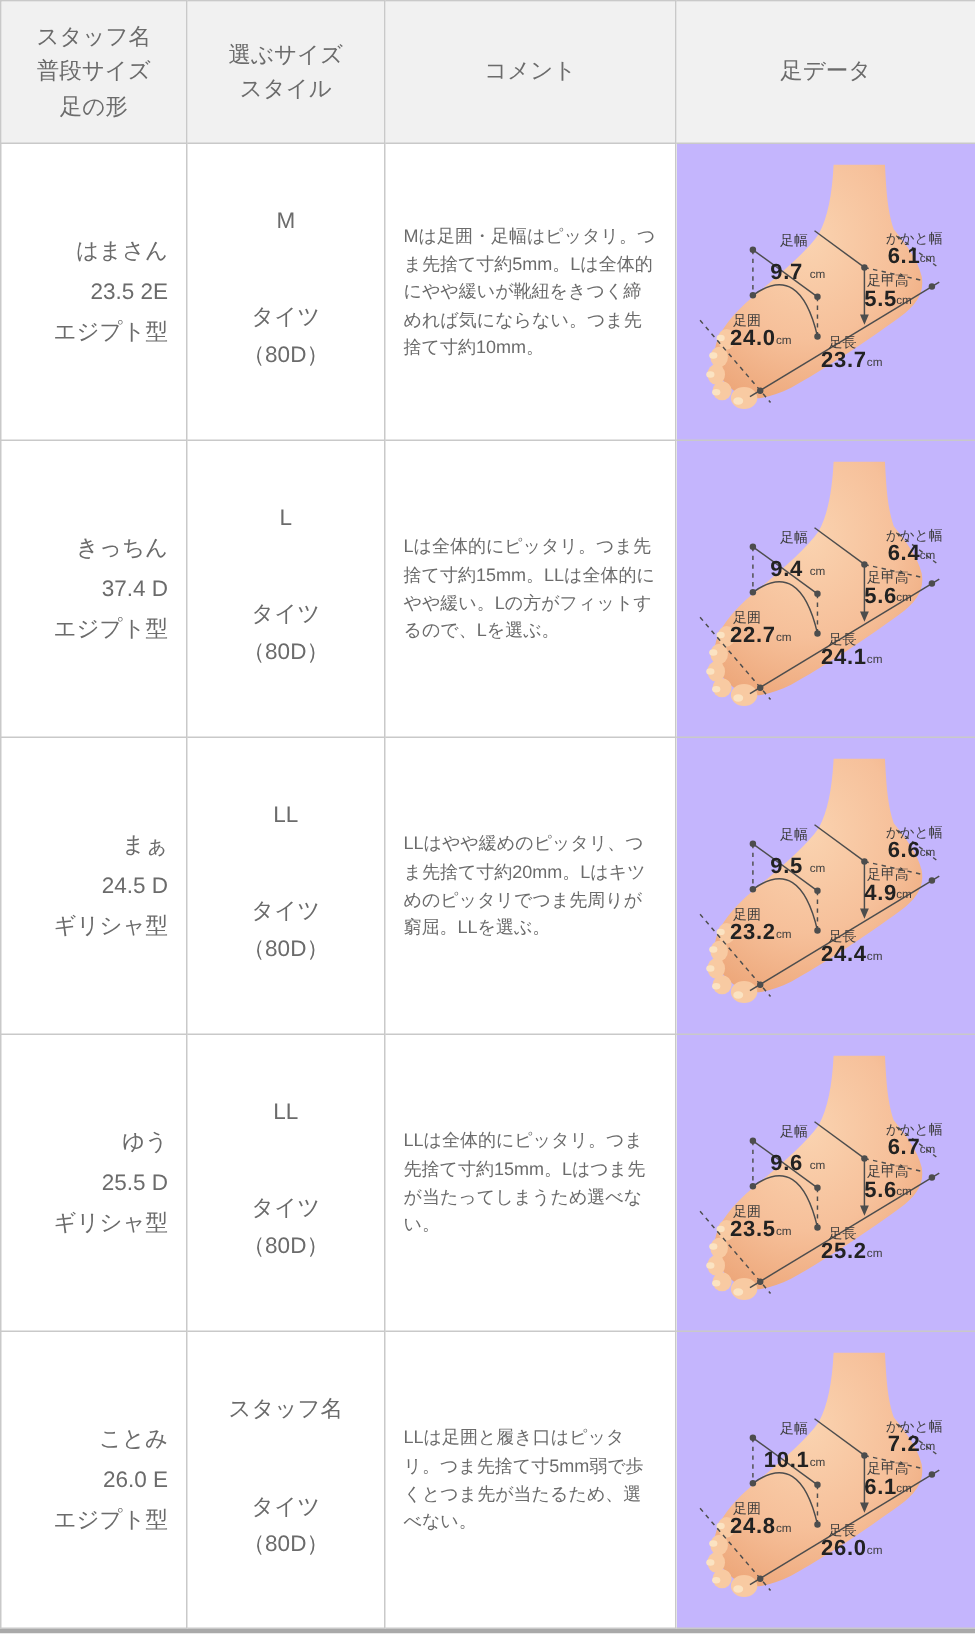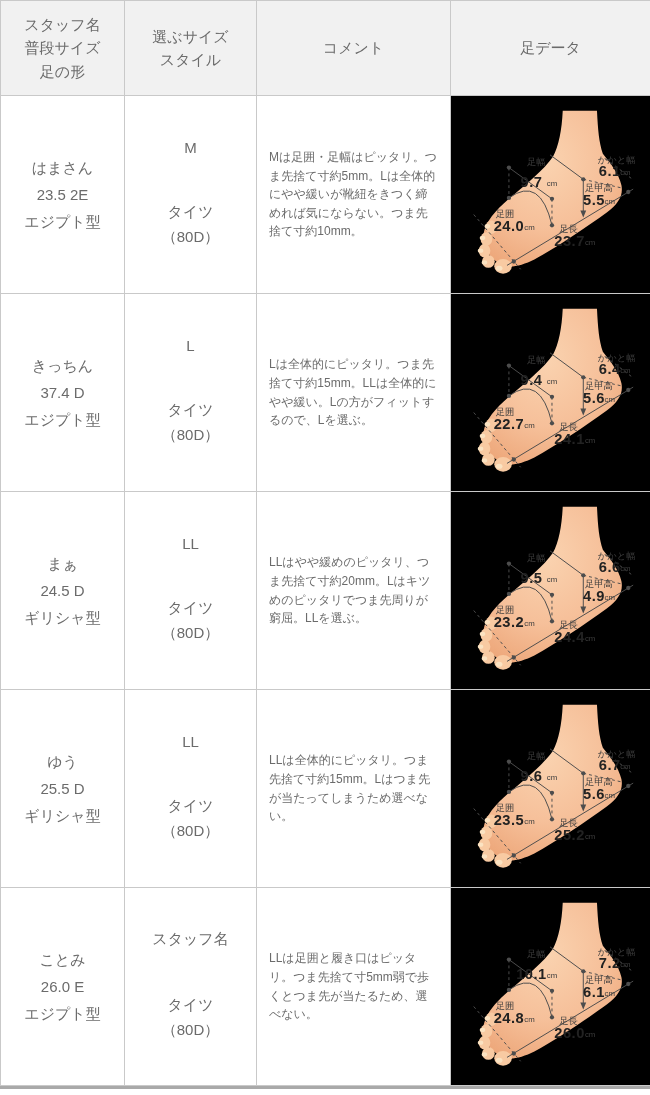--- a/index.html
+++ b/index.html
@@ -25,43 +25,43 @@
     font-weight:normal;
     color:#6b6b6b;
     font-size:15px;
     line-height:1.55;
     height:94px;
     text-align:center;
     padding:0;
   }
   tbody tr{height:198px;}
   td.c-staff{
-    text-align:center;
+    text-align:right;
     font-size:15px;
     line-height:1.8;
     color:#6b6b6b;
-    padding:0 0;
+    padding:0 12px;
   }
   td.c-size{
     text-align:center;
     font-size:15px;
     color:#6b6b6b;
     padding:0 4px;
   }
   .size-main{margin-bottom:44px;}
   .size-style{line-height:1.65;margin-top:10px;}
   td.c-comment{
     font-size:12px;
     line-height:1.55;
     color:#6b6b6b;
     padding:6px 12px;
     text-align:left;
   }
   td.c-comment p{margin:0;}
-  td.c-foot{text-align:center;padding:0;background:#000000;}
+  td.c-foot{padding:0;background:#c4b5fd;}
   .foot-host{display:inline-block;line-height:0;}
   
   .foot-svg .lbl{font-size:9.5px;fill:#3c3c3c;}
   .foot-svg .num{font-size:15px;font-weight:bold;fill:#222222;letter-spacing:0.5px;}
   .foot-svg .unit{font-size:8px;fill:#3c3c3c;}
   .foot-svg .mline{stroke:#4d4d4d;stroke-width:1;fill:none;}
   .foot-svg .mdash{stroke:#4d4d4d;stroke-width:1;fill:none;stroke-dasharray:3,3;}
   .foot-svg .mdot{fill:#4d4d4d;}
   .bottom-bar{height:3px;background:#a9a9a9;}
   .hidden-defs{position:absolute;width:0;height:0;}

